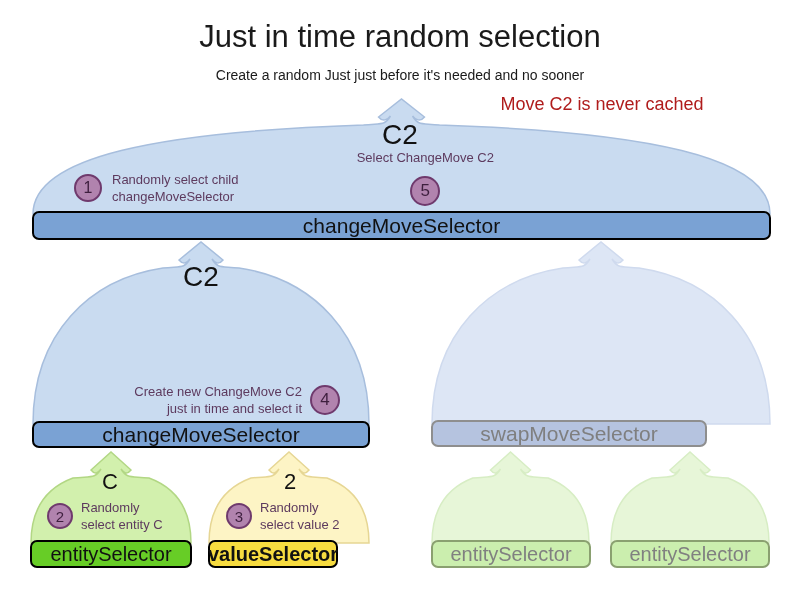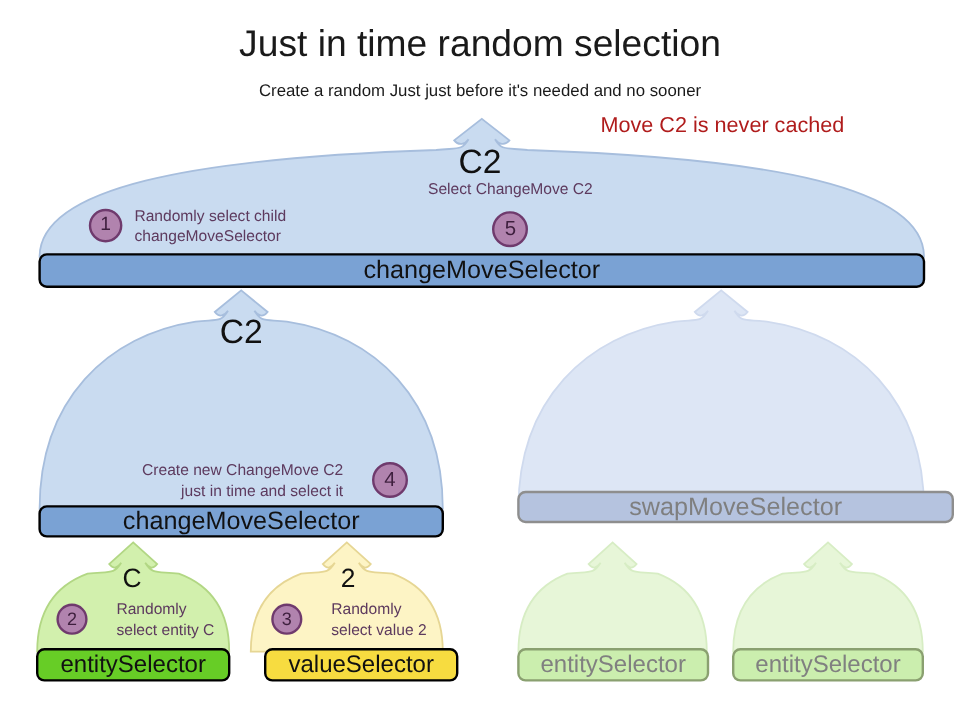--- a/index.html
+++ b/index.html
@@ -42,21 +42,21 @@
     box-sizing:border-box;border-radius:50%;background:#b183ae;border:2px solid #6f3a6d;
     color:#3e1f3e;display:flex;align-items:center;justify-content:center;flex:none;
   }
   .step-text{
     font-size:13px;line-height:1.32;color:#5d3a5e;white-space:pre-line;
   }
   .c28{width:28px;height:28px;font-size:16px;}
   .c26{width:26px;height:26px;font-size:15px;}
   .c30{width:30px;height:30px;font-size:17px;}
   .gap10{gap:10px;}
-  .gap8{gap:24px;}
+  .gap8{gap:8px;}
   .ta-right{text-align:right;}
 </style>
 </head>
 <body>
 
 <div class="stage">
 
   <svg id="arches" width="800" height="600" viewBox="0 0 800 600">
       <path d="M 33 214 C 33 156.5, 158.29 131.9, 363.5 125 C 381.5 123, 384.5 126, 390.5 116 C 387.5 120, 382.5 122, 378.5 117 L 401.5 99 L 424.5 117 C 420.5 122, 415.5 120, 412.5 116 C 418.5 126, 421.5 123, 439.5 125 C 644.71 131.9, 770 156.5, 770 214 Z" fill="#c9dbf0" stroke="#a7bedd" stroke-width="1.5"></path>
       <path d="M 33 424 C 33 333, 90.11999999999999 278.92, 163 268 C 181 266, 184 269, 190 259 C 187 263, 183 265, 179 260 L 201 242 L 223 260 C 219 265, 215 263, 212 259 C 218 269, 221 266, 239 268 C 311.88 278.92, 369 333, 369 424 Z" fill="#c9dbf0" stroke="#a7bedd" stroke-width="1.5"></path>
@@ -71,23 +71,23 @@
   <div class="subtitle">Create a random Just just before it's needed and no sooner</div>
   <div class="note">Move C2 is never cached</div>
 
   <div class="out-label big" style="left:400px;top:121px;">C2</div>
   <div class="out-label big" style="left:201px;top:263px;">C2</div>
   <div class="out-label small" style="left:110px;top:471px;">C</div>
   <div class="out-label small" style="left:290px;top:471px;">2</div>
 
   <div class="bar blue" style="left:32px;top:211px;width:739px;height:29px;">changeMoveSelector</div>
   <div class="bar blue" style="left:32px;top:421px;width:338px;height:27px;">changeMoveSelector</div>
-  <div class="bar blue-faded" style="left:431px;top:409px;width:364px;height:27px;">swapMoveSelector</div>
+  <div class="bar blue-faded" style="left:431px;top:420px;width:276px;height:27px;">swapMoveSelector</div>
   <div class="bar green" style="left:30px;top:540px;width:162px;height:28px;">entitySelector</div>
-  <div class="bar yellow" style="left:220px;top:540px;width:162px;height:28px;">valueSelector</div>
+  <div class="bar yellow" style="left:208px;top:540px;width:130px;height:28px;font-weight:bold;">valueSelector</div>
   <div class="bar green-faded" style="left:431px;top:540px;width:160px;height:28px;">entitySelector</div>
   <div class="bar green-faded" style="left:610px;top:540px;width:160px;height:28px;">entitySelector</div>
 
   <div class="step gap10" style="left:74px;top:171px;">
     <span class="step-circle c28">1</span>
     <span class="step-text">Randomly select child
 changeMoveSelector</span>
   </div>
 
   <div class="step gap10" style="right:306px;top:149px;flex-direction:column;">

